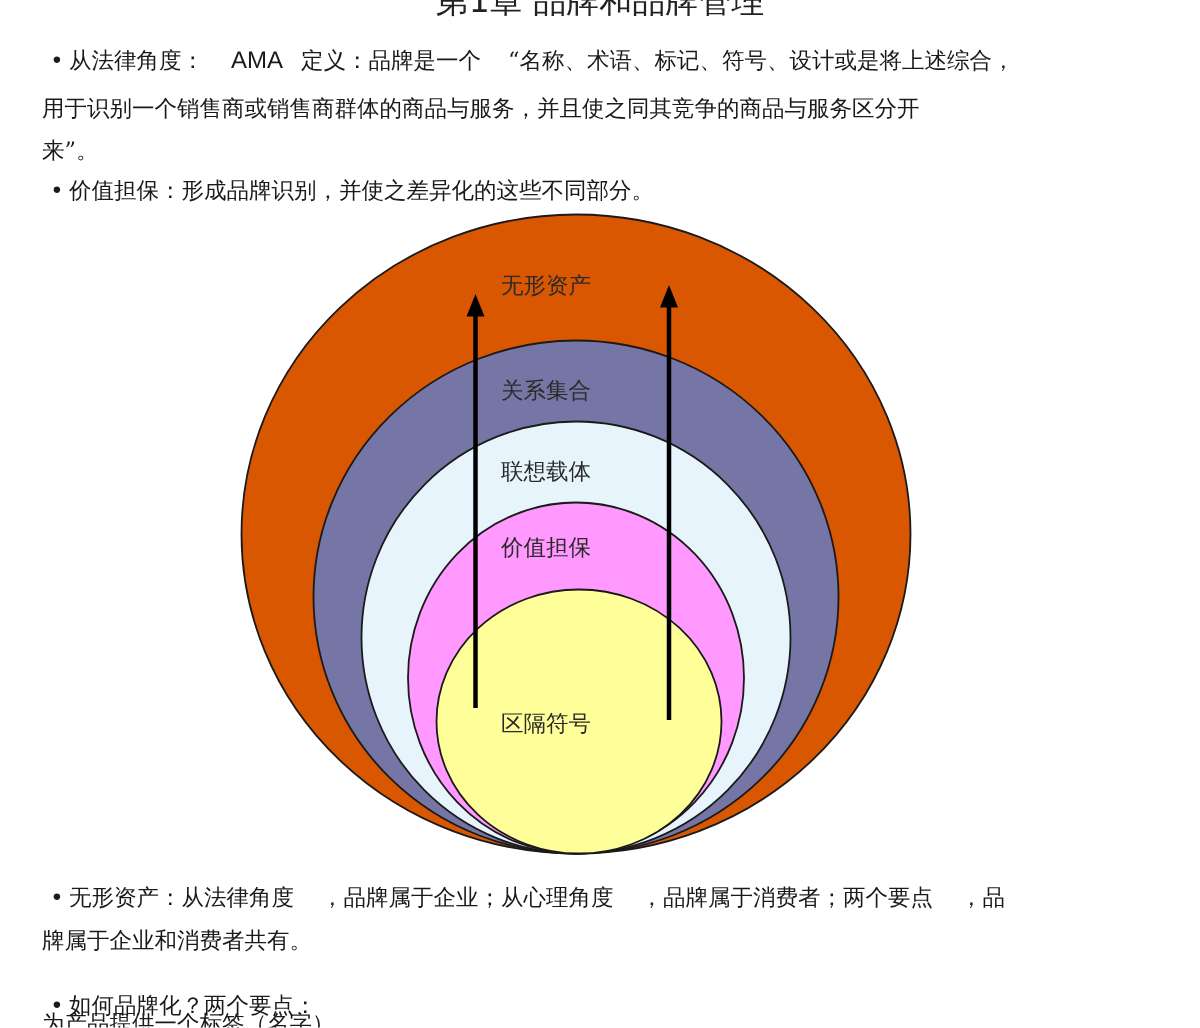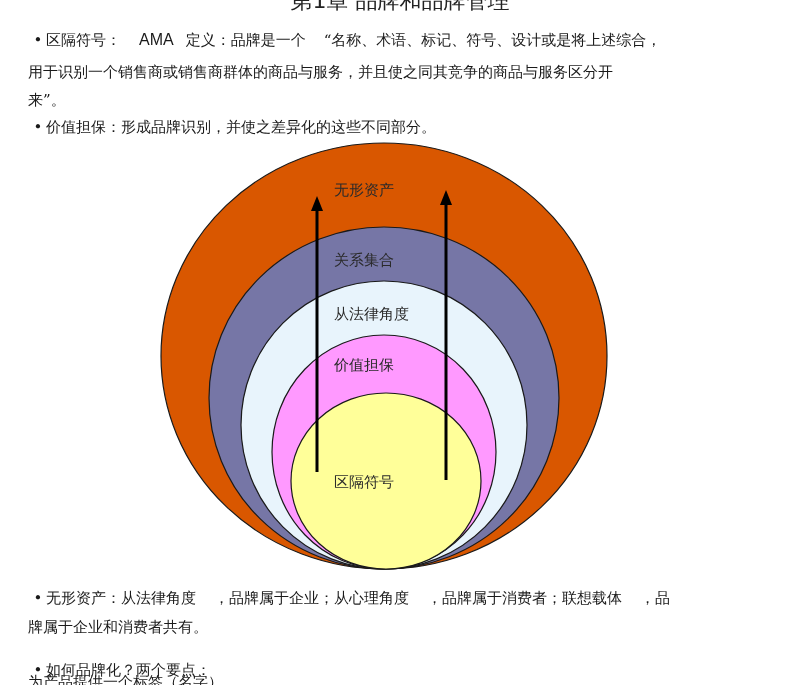--- a/index.html
+++ b/index.html
@@ -26,21 +26,21 @@
     position: absolute; font-size: 15px; color: #2a2a2a; white-space: nowrap;
     font-family: "DejaVu Serif", "Liberation Serif", serif;
   }
 </style>
 </head>
 <body>
 
 <div class="title">第1章  品牌和品牌管理</div>
 
 <div class="line" style="top:30px;">
-  <span class="bullet">•</span><span>区隔符号：</span><span class="gap-md"></span><span class="latin">AMA</span><span class="gap-sm"></span><span>定义：品牌是一个</span><span class="gap-md"></span><span>“名称、术语、标记、符号、设计或是将上述综合，</span>
+  <span class="bullet">•</span><span>从法律角度：</span><span class="gap-md"></span><span class="latin">AMA</span><span class="gap-sm"></span><span>定义：品牌是一个</span><span class="gap-md"></span><span>“名称、术语、标记、符号、设计或是将上述综合，</span>
 </div>
 <div class="line" style="top:62px; left:28px;">用于识别一个销售商或销售商群体的商品与服务，并且使之同其竞争的商品与服务区分开</div>
 <div class="line" style="top:90px; left:28px;">来”。</div>
 
 <div class="line" style="top:117px;">
   <span class="bullet">•</span><span>价值担保：形成品牌识别，并使之差异化的这些不同部分。</span>
 </div>
 
 <div class="diagram">
   <svg width="800" height="685" viewBox="0 0 800 685" xmlns="http://www.w3.org/2000/svg">
@@ -59,26 +59,26 @@
       <line x1="317" y1="472" x2="317" y2="210" stroke="#000" stroke-width="3"></line>
       <polygon points="317,196 311,211 323,211" fill="#000"></polygon>
     </g>
     <g>
       <line x1="446" y1="480" x2="446" y2="204" stroke="#000" stroke-width="3"></line>
       <polygon points="446,190 440,205 452,205" fill="#000"></polygon>
     </g>
   </svg>
   <div class="ring-label" style="left:334px; top:181px;">无形资产</div>
   <div class="ring-label" style="left:334px; top:251px;">关系集合</div>
-  <div class="ring-label" style="left:334px; top:305px;">从法律角度</div>
+  <div class="ring-label" style="left:334px; top:305px;">联想载体</div>
   <div class="ring-label" style="left:334px; top:356px;">价值担保</div>
   <div class="ring-label" style="left:334px; top:473px;">区隔符号</div>
 </div>
 
 <div class="line" style="top:588px;">
-  <span class="bullet">•</span><span>无形资产：从法律角度</span><span class="gap-md"></span><span>，品牌属于企业；从心理角度</span><span class="gap-md"></span><span>，品牌属于消费者；联想载体</span><span class="gap-md"></span><span>，品</span>
+  <span class="bullet">•</span><span>无形资产：从法律角度</span><span class="gap-md"></span><span>，品牌属于企业；从心理角度</span><span class="gap-md"></span><span>，品牌属于消费者；两个要点</span><span class="gap-md"></span><span>，品</span>
 </div>
 <div class="line" style="top:617px; left:28px;">牌属于企业和消费者共有。</div>
 
 <div class="line" style="top:660px;">
   <span class="bullet">•</span><span>如何品牌化？两个要点：</span>
 </div>
 <div class="line" style="top:672px; left:28px;">为产品提供一个标签（名字）</div>
 
 </body></html>

